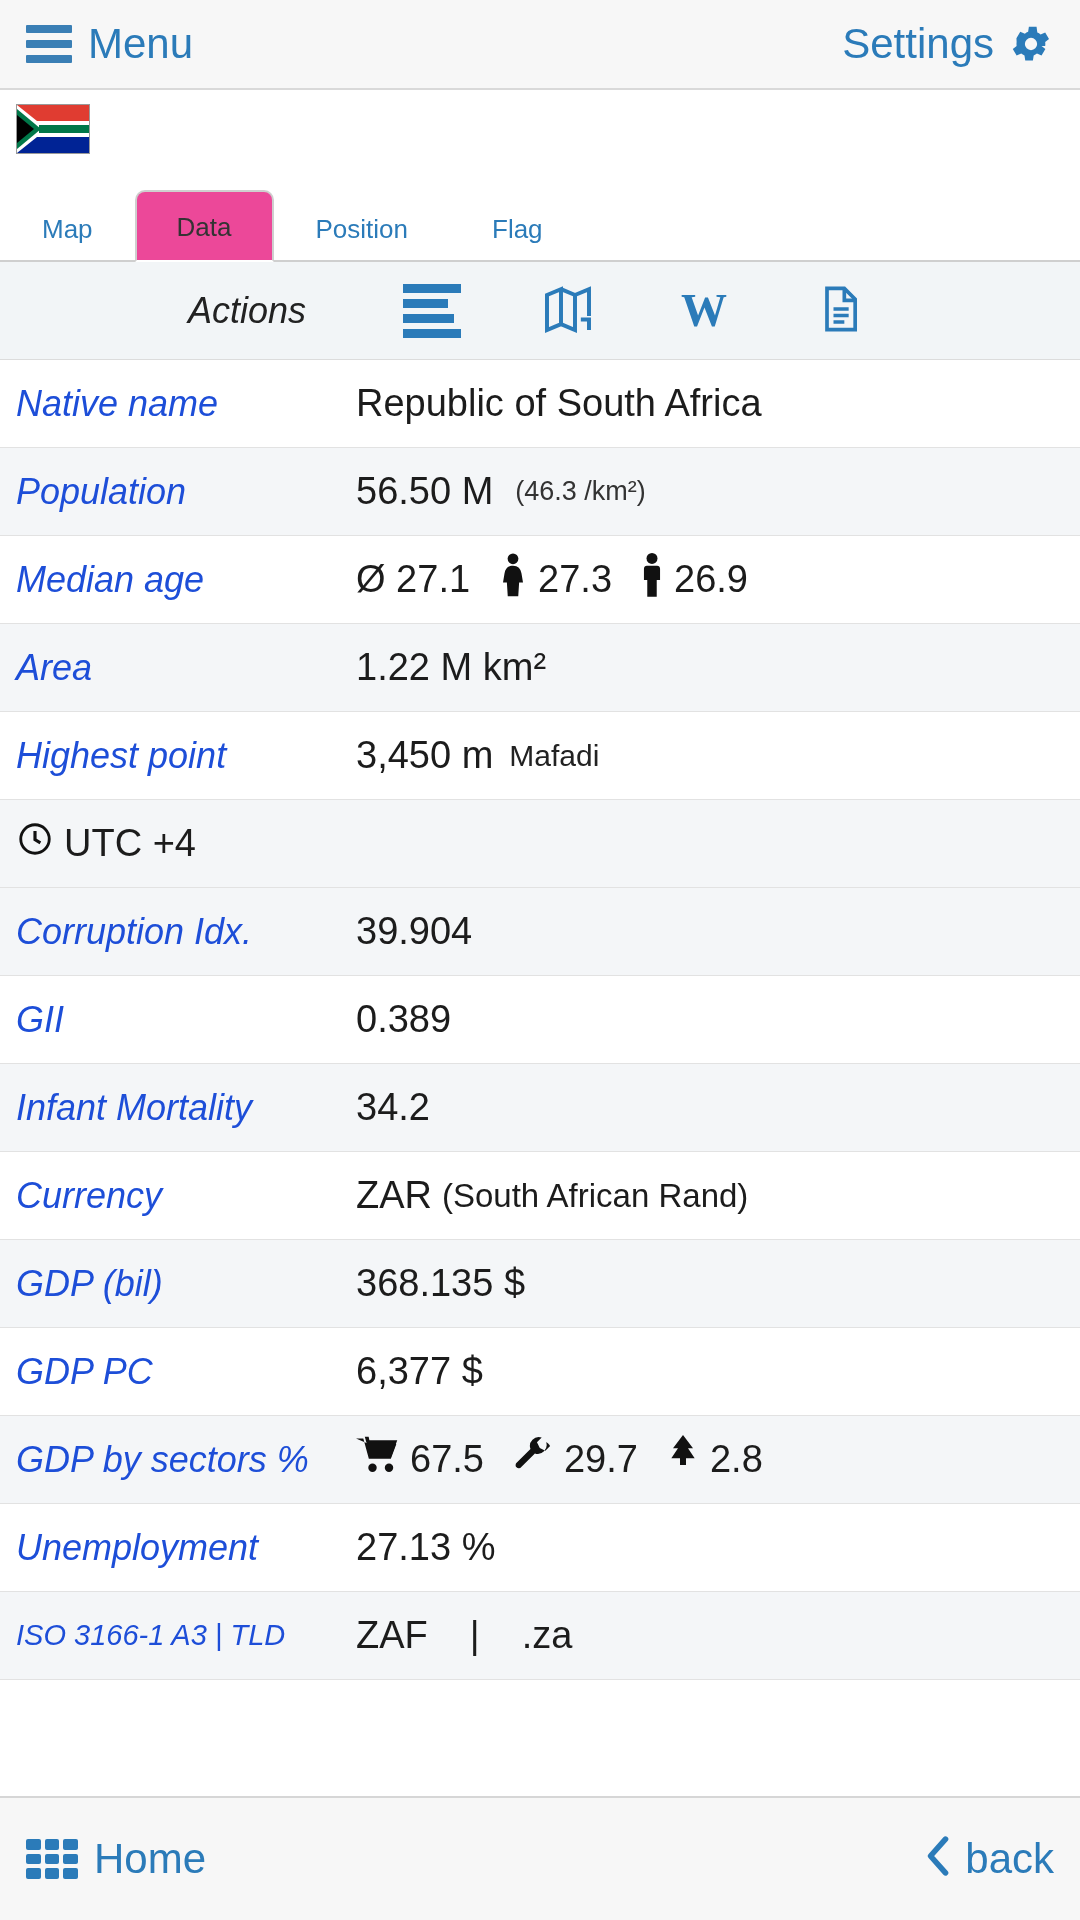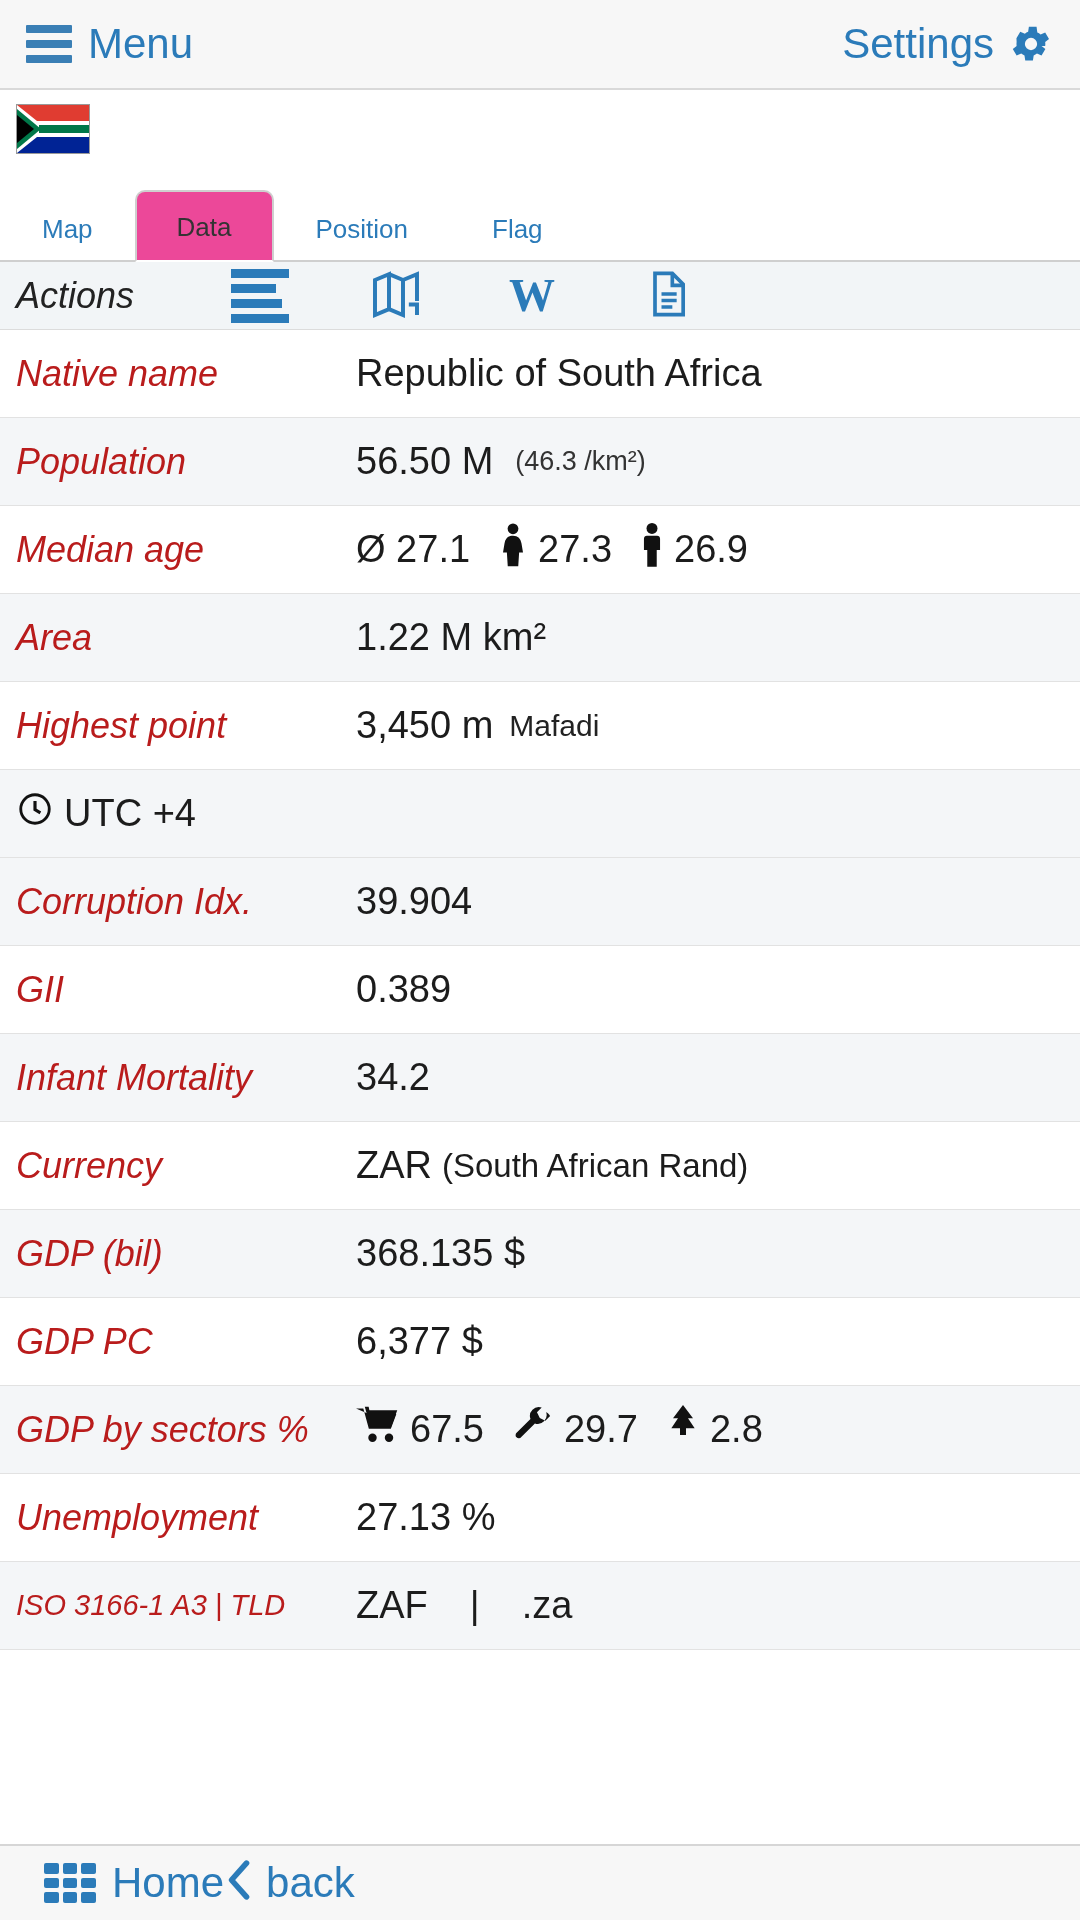--- a/index.html
+++ b/index.html
@@ -78,28 +78,29 @@
     color: #333;
     background: #ec4899;
     border: 2px solid #cfcfcf;
     border-bottom: 2px solid #ffffff;
     border-top-left-radius: 10px;
     border-top-right-radius: 10px;
   }
 
   
   .actions-row {
-    height: 68px;
+    height: 98px;
     background: #f2f5f7;
     border-bottom: 1px solid #dcdcdc;
     display: flex;
     align-items: center;
     padding-left: 16px;
     gap: 0;
     flex: 0 0 auto;
+    justify-content: center;
   }
   .actions-label {
     font-style: italic;
     font-size: 36px;
     color: #222;
     width: 176px;
   }
   .action-ic {
     width: 136px;
     display: flex;
@@ -119,45 +120,46 @@
     align-items: center;
     min-height: 88px;
     border-bottom: 1px solid #e2e2e2;
     padding: 0 16px;
   }
   .row.alt { background: #f4f6f8; }
   .k {
     width: 340px;
     font-style: italic;
     font-size: 36px;
-    color: #b91c1c;
+    color: #1d4ed8;
     flex: 0 0 340px;
   }
   .k.small { font-size: 29px; }
   .v {
     font-size: 38px;
     color: #1c1c1c;
     display: flex;
     align-items: center;
     gap: 10px;
     flex-wrap: nowrap;
   }
   .sub { font-size: 27px; color: #333; margin-left: 12px; }
   .sub2 { font-size: 30px; color: #222; margin-left: 6px; }
   .paren { font-size: 33px; }
   .gap { display: inline-block; width: 22px; }
 
   
   .bottombar {
-    height: 76px;
+    height: 124px;
     background: #f7f7f7;
     border-top: 2px solid #d6d6d6;
     display: flex;
     align-items: center;
-    padding: 0 44px;
+    justify-content: space-between;
+    padding: 0 26px;
     flex: 0 0 auto;
   }
   .home-group { display: flex; align-items: center; gap: 16px; }
   .grid-icon {
     width: 52px; height: 40px;
     display: grid;
     grid-template-columns: repeat(3, 1fr);
     grid-template-rows: repeat(3, 1fr);
     gap: 4px;
   }

